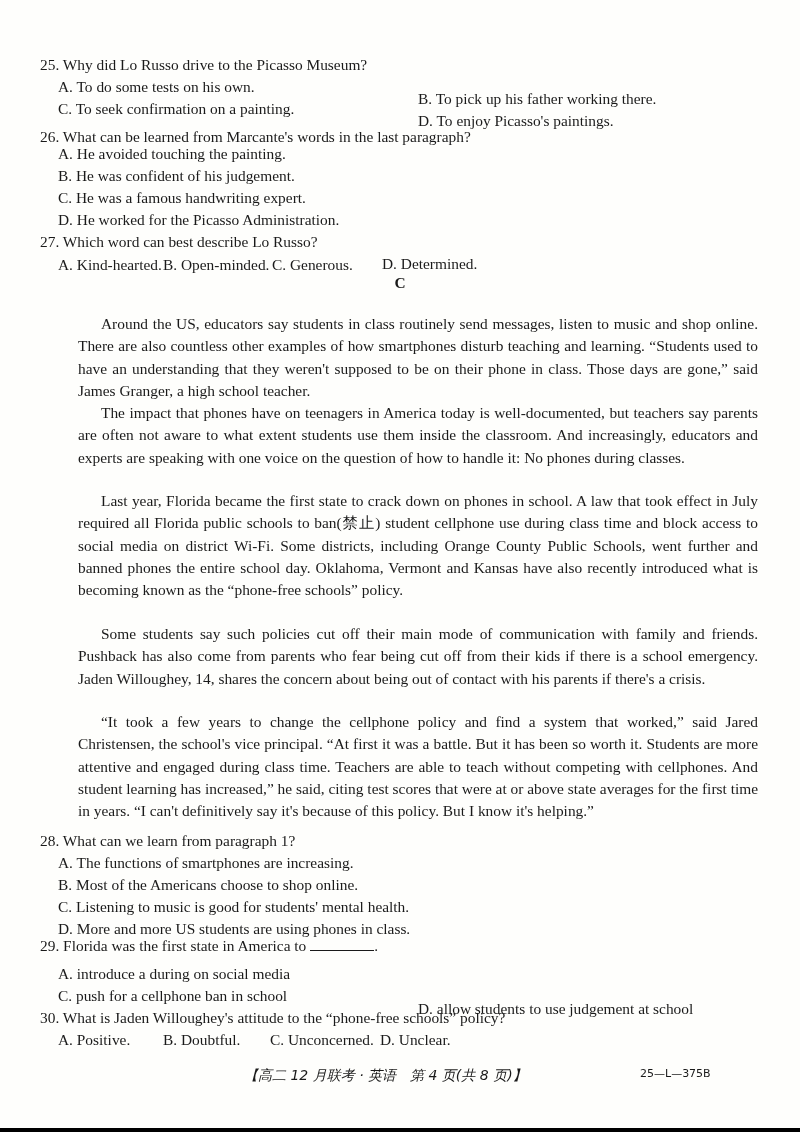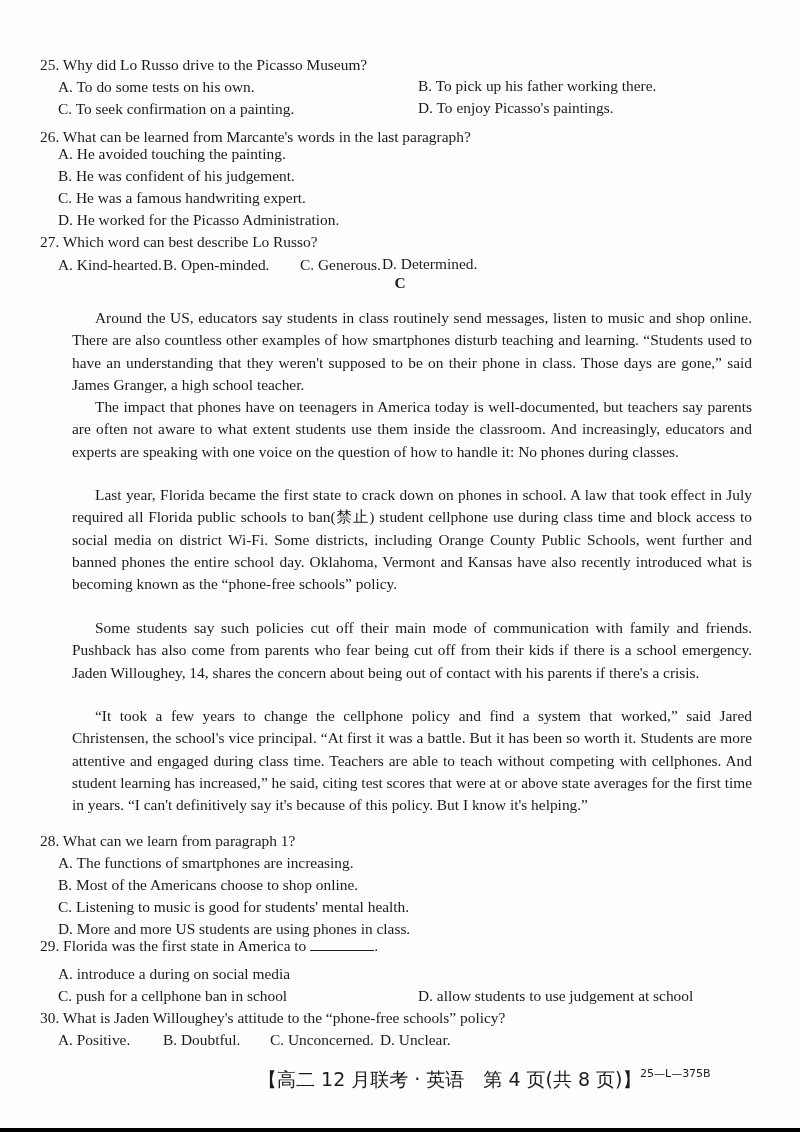--- a/index.html
+++ b/index.html
@@ -6,26 +6,26 @@
     body {
       width: 800px; height: 1132px; overflow: hidden;
       background: #fefefc; color: #1a1a1a;
       font-family: "Liberation Serif", "DejaVu Serif", serif;
       font-size: 15.4px; position: relative;
     }
     .page { position: absolute; left: 0; top: 0; width: 800px; height: 1128px; }
     .line { position: absolute; white-space: nowrap; line-height: 20px; }
     .q { left: 40px; }
     .opt { left: 58px; }
-    .col2 { left: 272px; margin-left: 28px; }
-    .col3 { left: 418px; }
-    .para { position: absolute; left: 64px; width: 680px; line-height: 22.3px; text-align: justify; text-indent: 23px; margin: 8px; }
+    .col2 { left: 272px; }
+    .col3 { left: 418px; margin-top: 13px; }
+    .para { position: absolute; left: 64px; width: 680px; line-height: 22.3px; text-align: justify; text-indent: 23px; margin: 14px; }
     .section { position: absolute; left: 0; width: 800px; text-align: center; top: 274px; font-weight: bold; }
     .blank { display: inline-block; width: 64px; border-bottom: 1px solid #1a1a1a; height: 14px; vertical-align: baseline; }
-    .footer { position: absolute; top: 1067px; left: 258px; font-family: "DejaVu Sans", sans-serif; font-size: 19px; white-space: nowrap; }
+    .footer { position: absolute; top: 1067px; left: 244px; font-family: "DejaVu Sans", sans-serif; font-size: 14px; white-space: nowrap; font-style: italic; }
     .footer-code { position: absolute; top: 1067px; left: 640px; font-family: "DejaVu Sans", sans-serif; font-size: 11px; white-space: nowrap; }
     .bottom-bar { position: absolute; left: 0; top: 1128px; width: 800px; height: 4px; background: #000; }
   </style>
 </head>
 <body>
 
 <div class="page">
 
   <div class="line q" style="top:55px">
     <span>25.</span>

